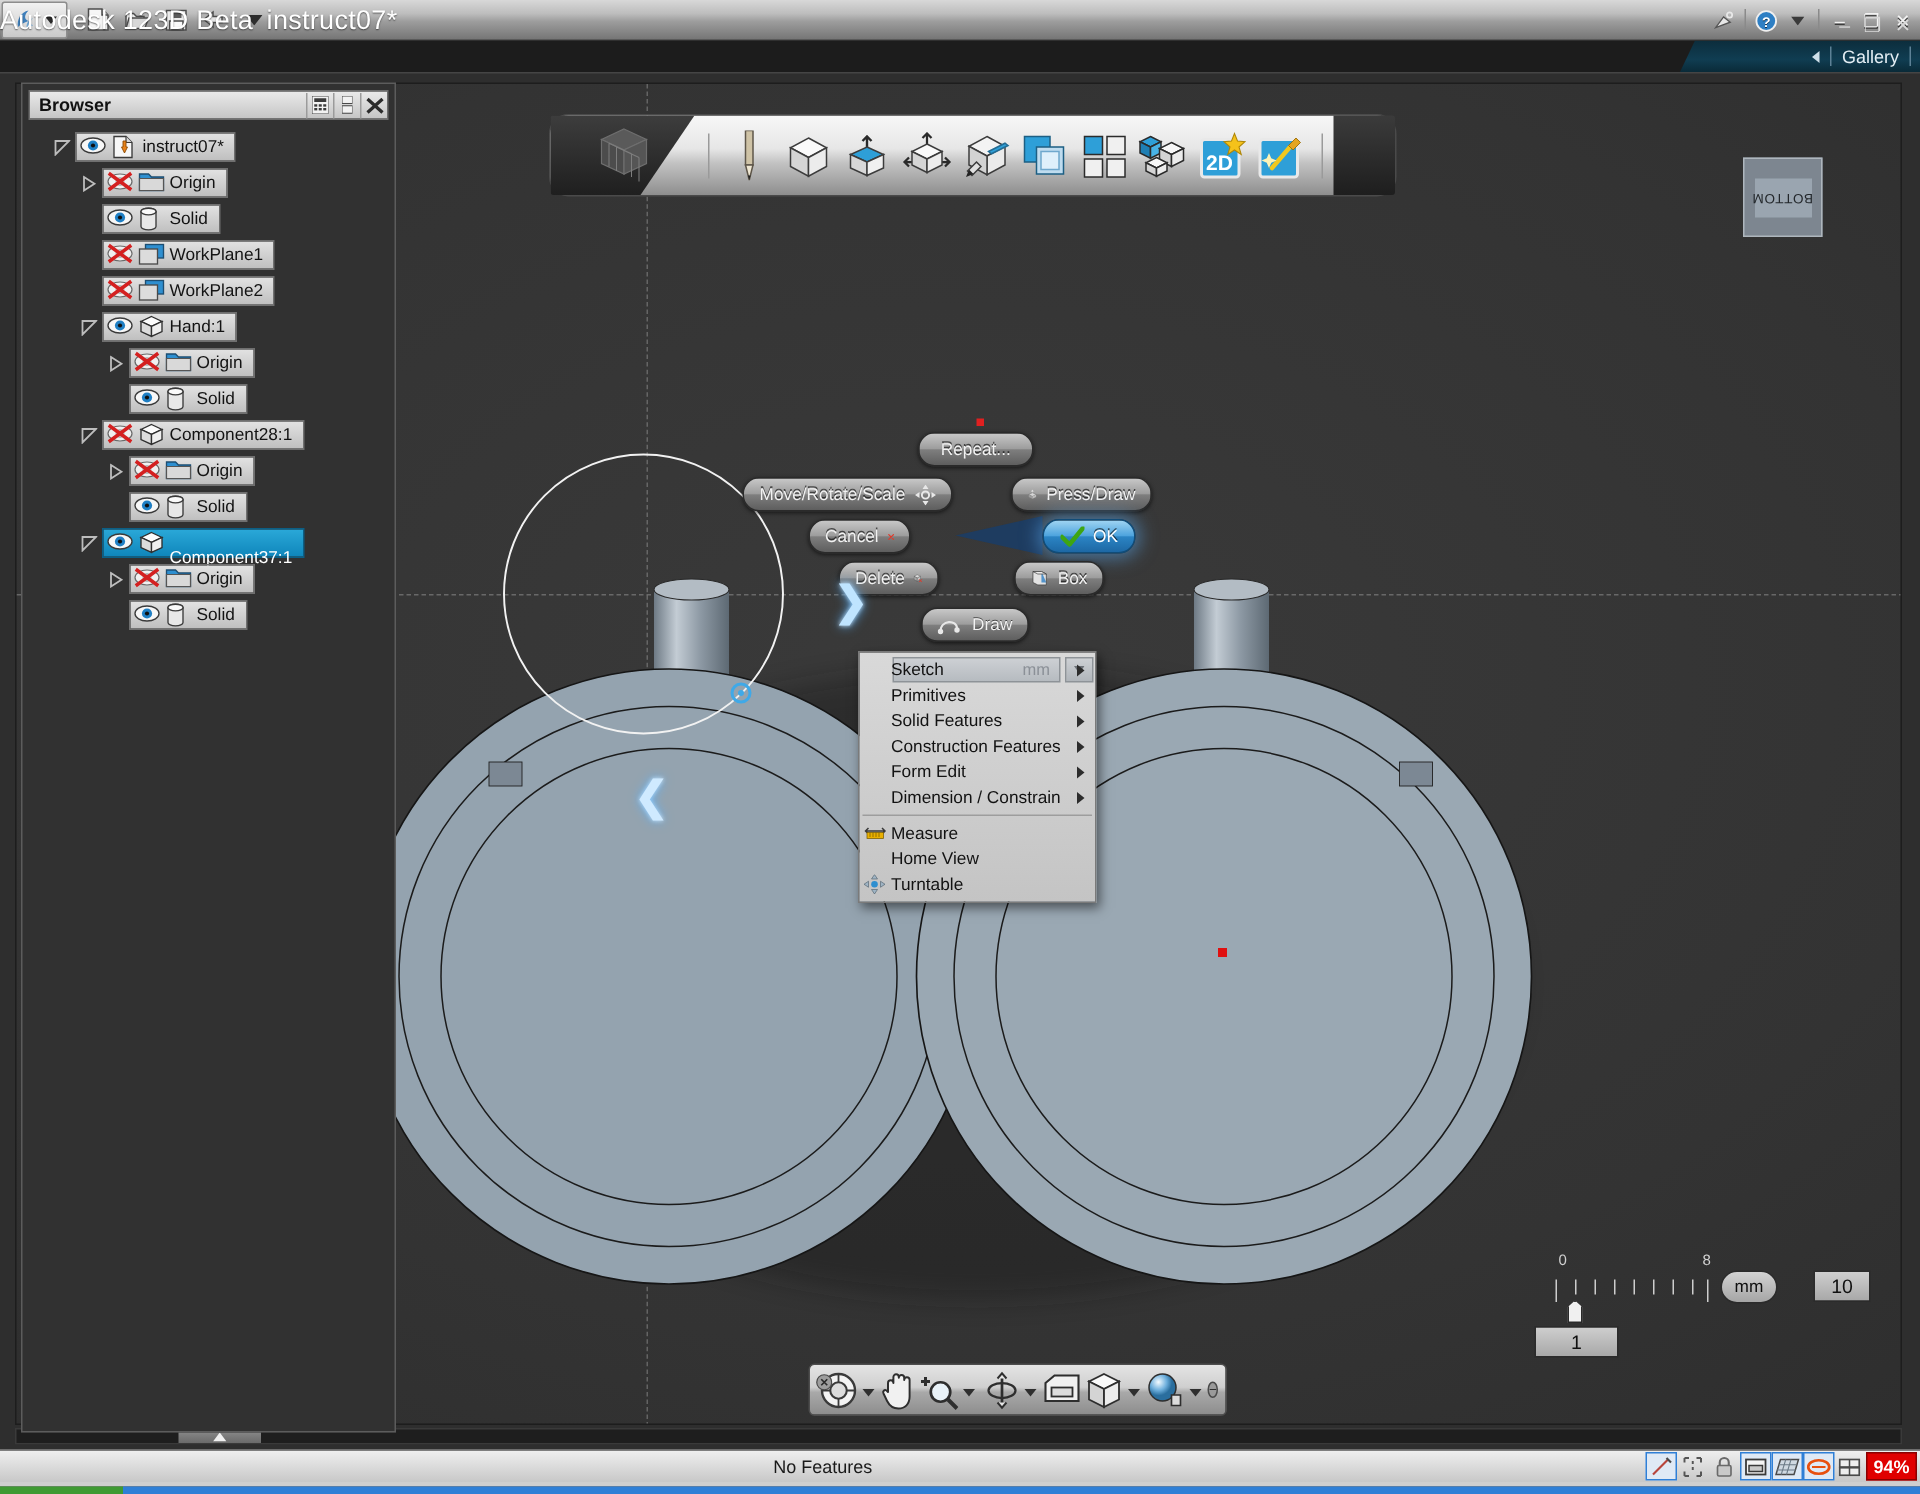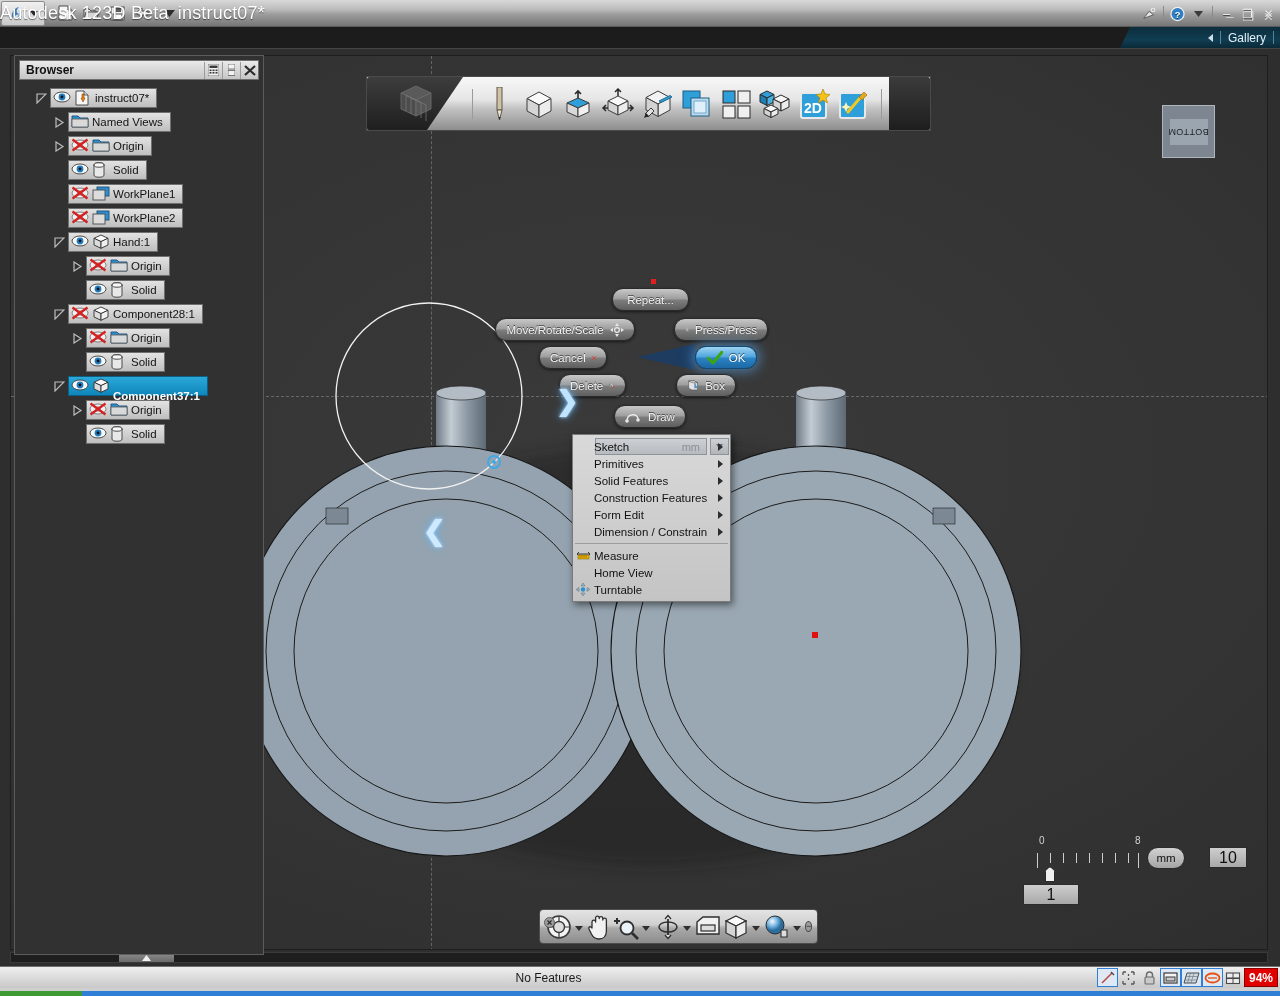--- a/index.html
+++ b/index.html
@@ -91,21 +91,21 @@
     width:38px;height:26px;background:#9aa5b0;
     display:flex;align-items:center;justify-content:center;
   }
   #viewcube .lbl { font-size:9px; color:#23272b; letter-spacing:.4px;
     transform:rotate(180deg); }
 
   
   #toolbar3d {
     position:absolute; left:355px; top:20px; width:565px; height:55px;
     background:linear-gradient(to bottom,#f7f7f7 0%,#e6e6e6 42%,#c2c2c2 60%,#8e8e8e 100%);
-    border:1px solid #4a4a4a; border-radius:0;
+    border:1px solid #4a4a4a; border-radius:13px;
     display:flex; align-items:center;
   }
   #tb-cubezone {
     width:100px; height:53px;
     background:linear-gradient(to bottom,#3d3d3d,#1f1f1f);
     border-radius:2px 0 0 2px;
     display:flex; align-items:center; justify-content:center;
     clip-path:polygon(0 0,96px 0,60px 100%,0 100%);
   }
   #tb-endzone {
@@ -138,21 +138,21 @@
   .arrow { width:13px; height:13px; margin-right:2px; flex:0 0 auto;
     display:flex;align-items:center;justify-content:center; }
   .chip {
     display:flex; align-items:center; height:20px;
     background:linear-gradient(to bottom,#e2e2e2,#bfbfbf);
     border:1px solid #6f6f6f; padding:0 7px 0 2px; gap:3px;
   }
   .chip.sel { background:linear-gradient(to bottom,#2aa8d8,#0f86bb);
     border-color:#0b5f85; }
   .chip .nm { font-size:11.5px; color:#131313; white-space:nowrap; }
-  .chip.sel .nm { color:#fff; font-weight:bold;margin-top:20px; }
+  .chip.sel .nm { color:#fff; font-weight:normal;margin-top:20px; }
   .ico { width:18px; height:16px; position:relative; flex:0 0 auto; }
 
   
   .mm-btn {
     position:absolute; height:23px; border-radius:11px;
     background:linear-gradient(to bottom,#c8c8c8 0%,#9d9d9d 48%,#7e7e7e 52%,#5e5e5e 100%);
     border:1px solid #2a2a2a;
     box-shadow:0 1px 3px rgba(0,0,0,.6);
     display:flex; align-items:center; justify-content:center; gap:6px;
     padding:0 10px; color:#f2f2f2; font-size:11.5px;
@@ -213,21 +213,21 @@
   #scale-ticks { position:absolute; left:22px; top:22px; width:102px; height:15px; }
   #scale-ticks .t { position:absolute; top:0; width:1px; height:10px; background:#cdcdcd; }
   #scale-ticks .t.big { height:15px; }
   .sc-lbl { position:absolute; font-size:10px; color:#d2d2d2; }
   #scale-thumb { position:absolute; left:30px; top:36px; width:10px; height:15px;
     background:#f0f0f0; border:1px solid #2a2a2a;
     clip-path:polygon(50% 0,100% 30%,100% 100%,0 100%,0 30%); }
   .sc-box {
     position:absolute; background:linear-gradient(to bottom,#cecece,#a8a8a8);
     border:1px solid #2b2b2b; display:flex; align-items:center;
-    justify-content:center; font-size:16px; color:#101010;
+    justify-content:center; font-size:13px; color:#101010;
   }
   #sc-unit {
     position:absolute; left:132px; top:16px; width:38px; height:22px;
     border-radius:11px;
     background:linear-gradient(to bottom,#d2d2d2,#a5a5a5);
     border:1px solid #2b2b2b; display:flex; align-items:center;
     justify-content:center; font-size:11.5px; color:#101010;
   }
 
   
@@ -541,21 +541,21 @@
       </svg>
     </div>
 
     <div class="mm-btn" style="left:663px;top:262px;width:94px;">
       <svg width="16" height="15" viewBox="0 0 16 15">
         <path d="M8 1 V5 M6 3 L8 1 L10 3" stroke="#e8e8e8" stroke-width="1.2" fill="none"></path>
         <path d="M8 5 L14 8 L8 11 L2 8Z" fill="#d6d6d6" stroke="#444" stroke-width=".5"></path>
         <path d="M2 8 V12 L8 15 V11Z" fill="#9c9c9c"></path>
         <path d="M14 8 V12 L8 15 V11Z" fill="#bcbcbc"></path>
       </svg>
-      <span>Press/Press</span>
+      <span>Press/Draw</span>
     </div>
 
     <div class="mm-btn" style="left:528px;top:290px;width:68px;">
       <span>Cancel</span>
       <svg width="16" height="16" viewBox="0 0 16 16">
         <path d="M2 2 L14 14 M14 2 L2 14" stroke="#e03a2a" stroke-width="3.2" stroke-linecap="round"></path>
       </svg>
     </div>
 
     <div class="mm-btn ok" style="left:684px;top:290px;width:62px;">
@@ -740,34 +740,20 @@
           </div>
         </div>
         <div class="node" style="padding-left: 38px;">
           <span class="arrow">
             <svg width="11" height="11" viewBox="0 0 11 11">
               <path d="M2 1 L9 5.5 L2 10Z" fill="none" stroke="#bdbdbd" stroke-width="1.2"></path>
             </svg>
           </span>
           <div class="chip">
             <span class="ico"><svg width="18" height="14" viewBox="0 0 18 14">
-                <path d="M1 2 H7 L9 4 H17 V13 H1Z" fill="#2e8fd0" stroke="#1d4e72" stroke-width=".9"></path>
-                <path d="M1 5 H17 V13 H1Z" fill="#d9d9d9" stroke="#555" stroke-width=".8"></path>
-              </svg></span>
-            <span class="nm">Named Views</span>
-          </div>
-        </div>
-        <div class="node" style="padding-left: 38px;">
-          <span class="arrow">
-            <svg width="11" height="11" viewBox="0 0 11 11">
-              <path d="M2 1 L9 5.5 L2 10Z" fill="none" stroke="#bdbdbd" stroke-width="1.2"></path>
-            </svg>
-          </span>
-          <div class="chip">
-            <span class="ico"><svg width="18" height="14" viewBox="0 0 18 14">
                 <ellipse cx="9" cy="7" rx="8" ry="5" fill="#f0f0f0" stroke="#6a6a6a" stroke-width=".8"></ellipse>
                 <circle cx="9" cy="7" r="3" fill="#b9b9b9"></circle>
                 <path d="M1.5 1.5 L16.5 12.5 M16.5 1.5 L1.5 12.5" stroke="#d42020" stroke-width="2.3"></path>
               </svg></span>
             <span class="ico"><svg width="18" height="14" viewBox="0 0 18 14">
                 <path d="M1 2 H7 L9 4 H17 V13 H1Z" fill="#2e8fd0" stroke="#1d4e72" stroke-width=".9"></path>
                 <path d="M1 5 H17 V13 H1Z" fill="#d9d9d9" stroke="#555" stroke-width=".8"></path>
               </svg></span>
             <span class="nm">Origin</span>
           </div>

